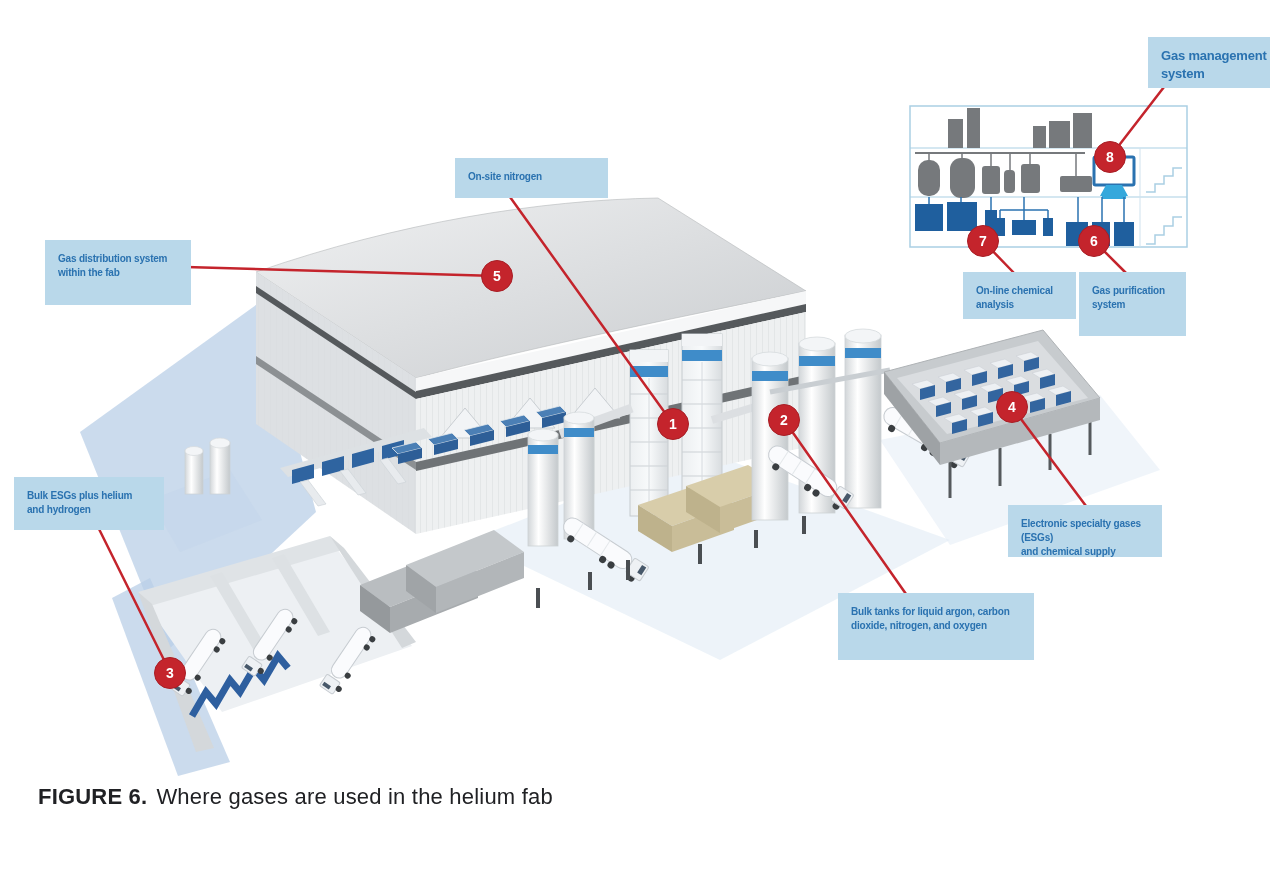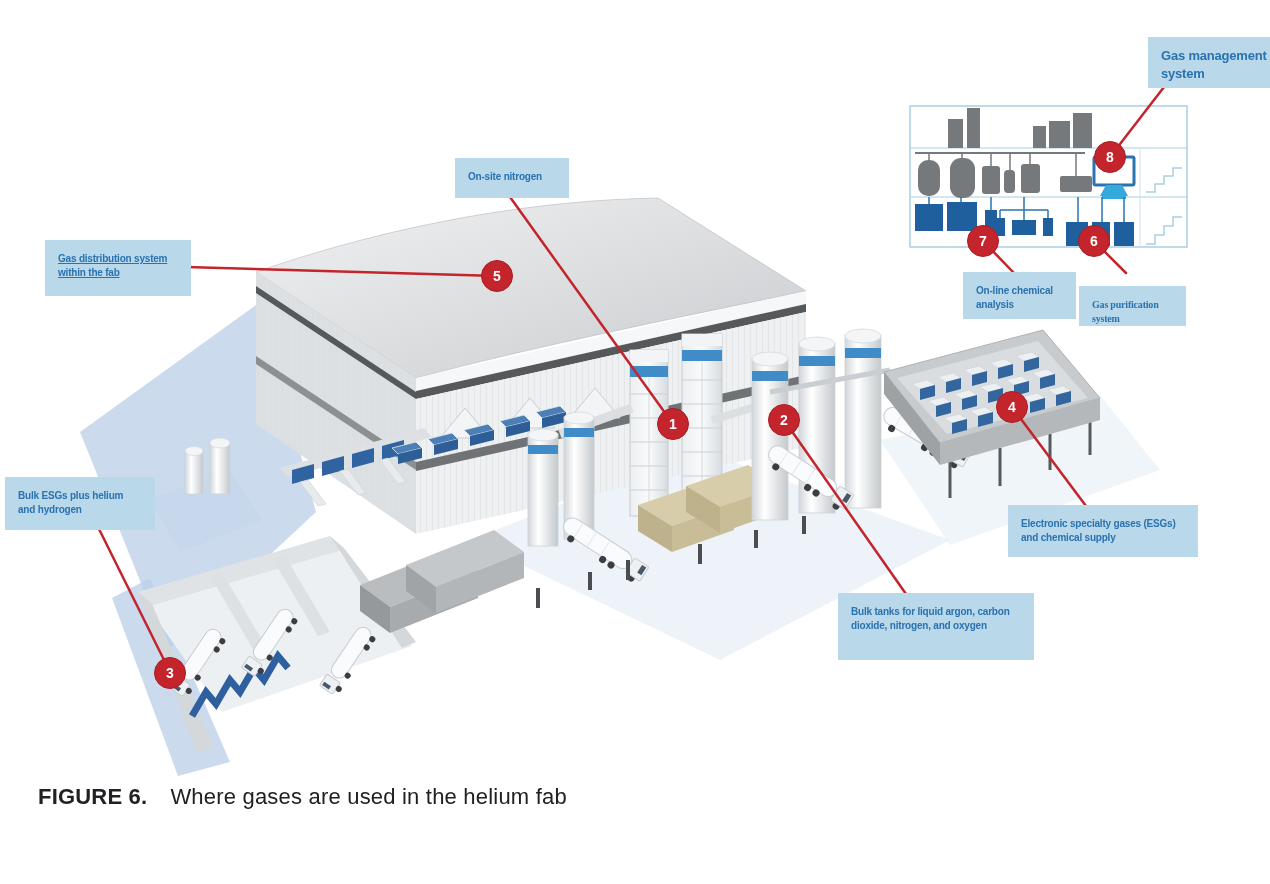--- a/index.html
+++ b/index.html
@@ -2,36 +2,36 @@
 <html><head>
 <meta charset="utf-8">
 <style>
   html,body{margin:0;padding:0;background:#fff;}
   .page{position:relative;width:1270px;height:884px;background:#ffffff;overflow:hidden;
         font-family:"Liberation Sans", sans-serif;}
   .scene{position:absolute;left:0;top:0;width:1270px;height:884px;}
   .callout-label{position:absolute;background:#b9d8ea;color:#2a72b0;font-size:10px;font-weight:700;
         line-height:1.38;letter-spacing:-0.2px;padding:12px 12px 0 13px;white-space:pre-line;
         box-sizing:border-box;}
-  #lbl-onsite    {left:455px; top:158px; width:114px; height:40px;}
+  #lbl-onsite    {left:455px; top:158px; width:153px; height:40px;}
   #lbl-bulktanks {left:838px; top:593px; width:196px; height:67px;}
-  #lbl-bulkesgs  {left:5px;  top:477px; width:150px; height:53px;}
-  #lbl-esgsupply {left:1008px;top:505px; width:190px; height:52px;}
-  #lbl-gasdist   {left:45px;  top:240px; width:146px; height:56px;text-decoration:underline;}
-  #lbl-gaspurif  {left:1079px;top:286px; width:107px; height:40px;font-family:Liberation Serif, serif;}
+  #lbl-bulkesgs  {left:14px;  top:477px; width:150px; height:53px;}
+  #lbl-esgsupply {left:1008px;top:505px; width:154px; height:52px;}
+  #lbl-gasdist   {left:45px;  top:240px; width:146px; height:65px;}
+  #lbl-gaspurif  {left:1079px;top:272px; width:107px; height:64px;}
   #lbl-onlinechem{left:963px; top:272px; width:113px; height:47px;}
   #lbl-gasmgmt   {left:1148px;top:37px;  width:175px; height:51px;font-size:13px;line-height:1.4;padding-top:10px;}
   .callout-circle{position:absolute;width:32px;height:32px;border-radius:50%;background:#c4242c;
         border:1px solid #a81e25;color:#fff;font-size:14px;font-weight:700;text-align:center;
         line-height:30px;box-sizing:border-box;}
   #cc-1{left:657px;top:408px;} #cc-2{left:768px;top:404px;} #cc-3{left:154px;top:657px;}
   #cc-4{left:996px;top:391px;} #cc-5{left:481px;top:260px;} #cc-6{left:1078px;top:225px;}
   #cc-7{left:967px;top:225px;} #cc-8{left:1094px;top:141px;}
   .caption{position:absolute;left:38px;top:784px;font-size:22px;color:#202124;letter-spacing:0.2px;}
-  .caption .b{font-weight:700;margin-right:23px;text-align:center;}
+  .caption .b{font-weight:700;margin-right:9px;text-align:center;}
 </style>
 </head>
 <body>
 
 <div class="page">
 
 <svg class="scene" viewBox="0 0 1270 884">
   <defs>
     <linearGradient id="roofG" x1="0" y1="0" x2="1" y2="1">
       <stop offset="0" stop-color="#f0f1f2"></stop>

